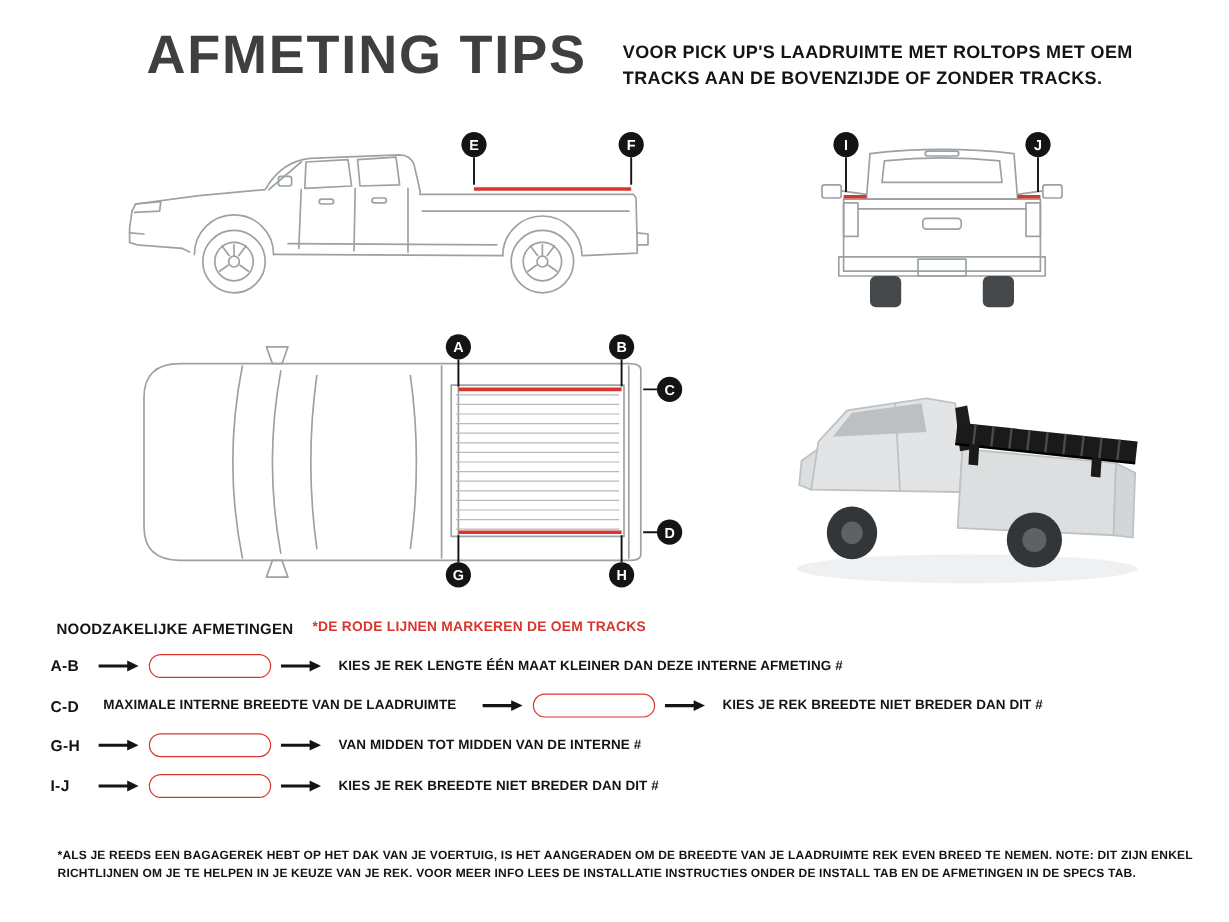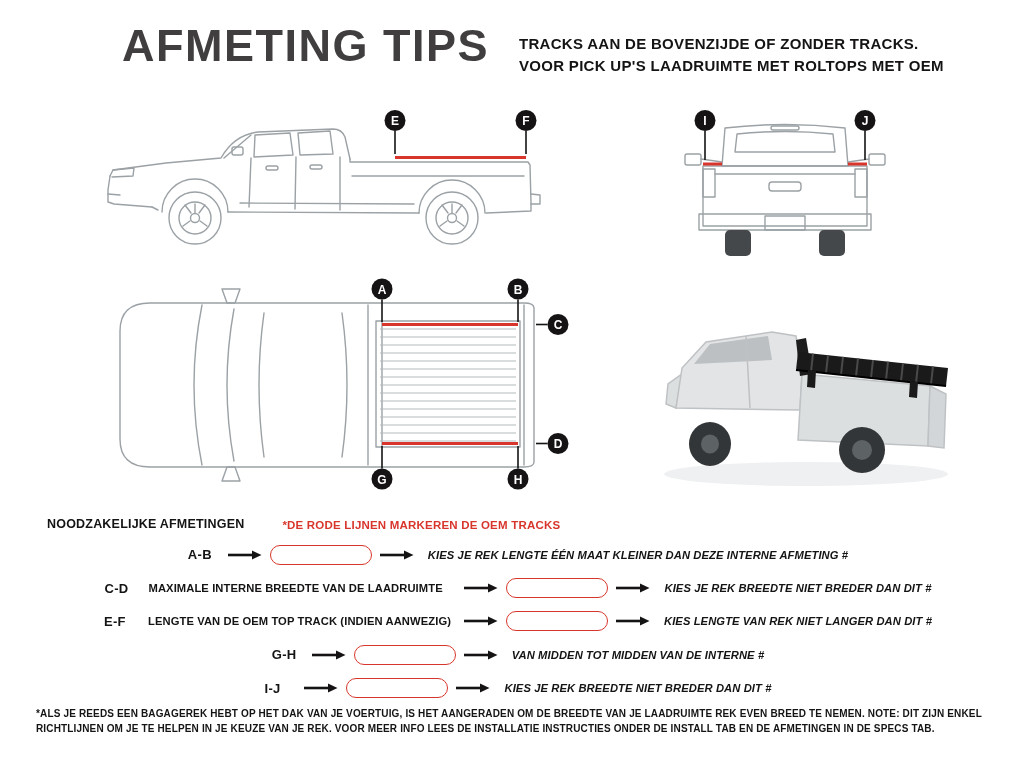--- a/index.html
+++ b/index.html
@@ -7,43 +7,43 @@
        font-family:"Liberation Sans",sans-serif;color:#151313;}
   .abs{position:absolute;}
 
   .page-title{left:122px;top:20px;font-size:45px;font-weight:700;
               letter-spacing:1.5px;color:#403e3e;white-space:nowrap;}
   .subtitle{left:519px;top:33px;font-size:15px;font-weight:700;
             line-height:22px;letter-spacing:0.3px;color:#151313;white-space:nowrap;}
 
   svg text.marker-letter{font:700 12px "Liberation Sans",sans-serif;fill:#ffffff;}
 
-  .meas-head{left:47px;top:517px;display:flex;gap:16px;align-items:flex-end;}
+  .meas-head{left:47px;top:517px;display:flex;gap:16px;align-items:flex-start;}
   .meas-head .h{font-size:12.5px;font-weight:700;letter-spacing:0.2px;}
-  .meas-head .n{font-size:11.5px;font-weight:700;color:#d8362c;letter-spacing:0.2px;margin-left:22px;}
+  .meas-head .n{font-size:11.5px;font-weight:700;color:#d8362c;letter-spacing:0.2px;}
 
   .rows{left:42px;top:538px;width:952px;}
-  .mrow{display:flex;align-items:center;height:33.4px;justify-content:center;}
+  .mrow{display:flex;align-items:center;height:33.4px;}
   .mrow .code{width:36px;font-size:13px;font-weight:700;letter-spacing:0.3px;}
   .mrow .label{width:320px;font-size:11.2px;font-weight:700;letter-spacing:0.1px;padding-left:8px;box-sizing:border-box;}
   .arrow{flex:0 0 auto;margin:0 4px;}
   .pill{flex:0 0 auto;width:100px;height:18px;border:1.8px solid #d8362c;
         border-radius:11px;margin:0 4px;background:#fff;}
-  .mrow .result{margin-left:10px;font-size:11.2px;font-weight:700;letter-spacing:0.1px;white-space:nowrap;font-style:italic;}
-
-  .footer{left:36px;top:706px;width:952px;font-size:10px;font-weight:700;
+  .mrow .result{margin-left:10px;font-size:11.2px;font-weight:700;letter-spacing:0.1px;white-space:nowrap;}
+
+  .footer{left:48px;top:706px;width:952px;font-size:10px;font-weight:700;
           line-height:15px;letter-spacing:0.15px;color:#151313;}
 </style>
 </head>
 <body>
 
 <div class="abs page-title">AFMETING TIPS</div>
 <div class="abs subtitle">
+  <div>VOOR PICK UP'S LAADRUIMTE MET ROLTOPS MET OEM</div>
   <div>TRACKS AAN DE BOVENZIJDE OF ZONDER TRACKS.</div>
-  <div>VOOR PICK UP'S LAADRUIMTE MET ROLTOPS MET OEM</div>
 </div>
 
 <svg class="abs" style="left:100px;top:106px" width="445" height="170" viewBox="0 0 445 170">
   <g stroke="#9ba1a5" stroke-width="1.4" fill="none" stroke-linecap="round" stroke-linejoin="round">
     <path d="M10,70 L13,64 L66,57 L121,52 C129,38 141,28 158,26 L233,23 C240,23 243,26 245,31 L250,53"></path>
     <path d="M124,52 L151,29"></path>
     <path d="M155,29 L190,27 L193,49 L154,51 Z"></path>
     <path d="M198,27 L230,25 L233,48 L200,49 Z"></path>
     <rect x="132" y="41" width="11" height="8" rx="2"></rect>
     <path d="M10,70 L8,84 L8,96 L14,98 L52,101"></path>
@@ -253,34 +253,20 @@
         <polygon points="24,0.5 33.5,5 24,9.5" fill="#151313"></polygon>
       </svg>
     <div class="pill"></div>
     <svg class="arrow" width="34" height="10" viewBox="0 0 34 10">
         <line x1="0" y1="5" x2="25" y2="5" stroke="#151313" stroke-width="2.6"></line>
         <polygon points="24,0.5 33.5,5 24,9.5" fill="#151313"></polygon>
       </svg>
     <span class="result">KIES JE REK BREEDTE NIET BREDER DAN DIT #</span>
   </div>
 
-  <div class="mrow">
-    <span class="code">E-F</span>
-    <span class="label">LENGTE VAN DE OEM TOP TRACK (INDIEN AANWEZIG)</span>
-    <svg class="arrow" width="34" height="10" viewBox="0 0 34 10">
-        <line x1="0" y1="5" x2="25" y2="5" stroke="#151313" stroke-width="2.6"></line>
-        <polygon points="24,0.5 33.5,5 24,9.5" fill="#151313"></polygon>
-      </svg>
-    <div class="pill"></div>
-    <svg class="arrow" width="34" height="10" viewBox="0 0 34 10">
-        <line x1="0" y1="5" x2="25" y2="5" stroke="#151313" stroke-width="2.6"></line>
-        <polygon points="24,0.5 33.5,5 24,9.5" fill="#151313"></polygon>
-      </svg>
-    <span class="result">KIES LENGTE VAN REK NIET LANGER DAN DIT #</span>
-  </div>
 
   <div class="mrow">
     <span class="code">G-H</span>
     <svg class="arrow" width="34" height="10" viewBox="0 0 34 10">
         <line x1="0" y1="5" x2="25" y2="5" stroke="#151313" stroke-width="2.6"></line>
         <polygon points="24,0.5 33.5,5 24,9.5" fill="#151313"></polygon>
       </svg>
     <div class="pill"></div>
     <svg class="arrow" width="34" height="10" viewBox="0 0 34 10">
         <line x1="0" y1="5" x2="25" y2="5" stroke="#151313" stroke-width="2.6"></line>

